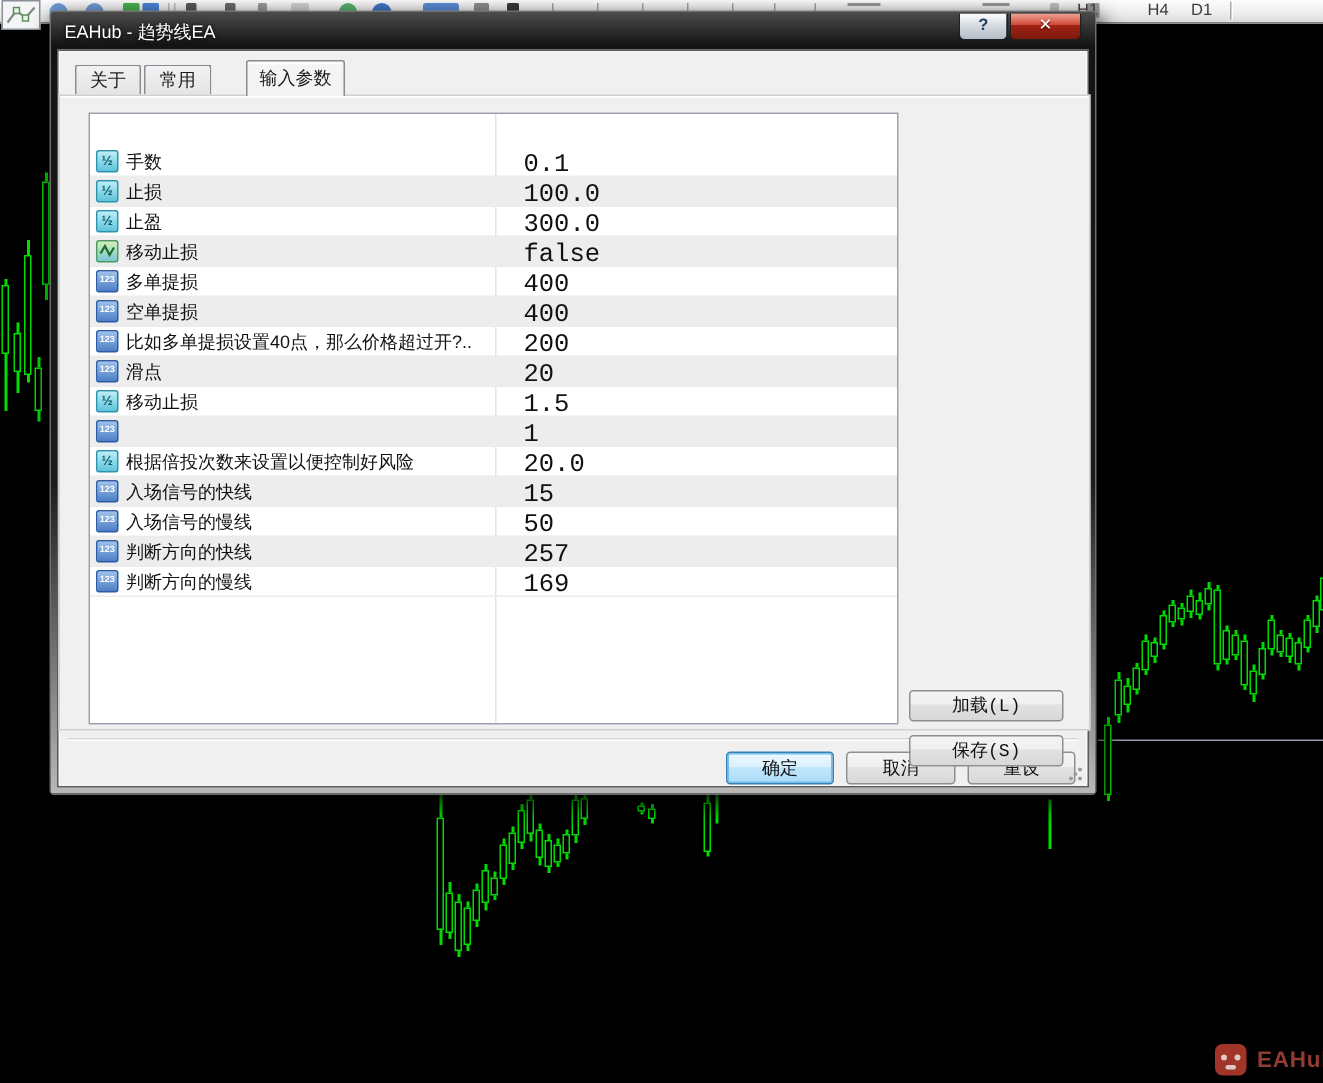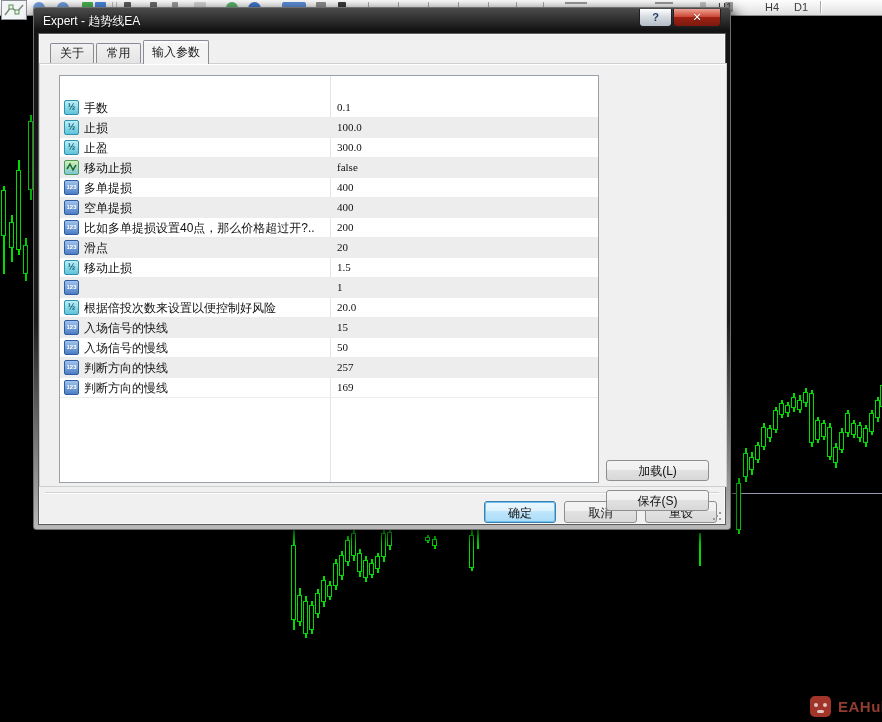--- a/index.html
+++ b/index.html
@@ -39,45 +39,45 @@
   #close-btn{right:9px;width:48px;background:linear-gradient(180deg,#eca394,#cf4937 45%,#a02315 46%,#7c190d);
              color:#fff;font-weight:bold;text-shadow:0 1px 1px #5a0f06;}
   #client{position:absolute;left:4px;right:4px;top:25px;bottom:4px;background:#f0f0f0;
           border:1px solid #5a5a5a;box-shadow:inset 0 0 0 1px #f8f8f8;}
 
   
   .tab{position:absolute;top:9px;height:20px;box-sizing:border-box;border:1px solid #898c95;border-bottom:none;
        border-radius:2px 2px 0 0;background:linear-gradient(180deg,#f2f2f2,#e4e4e4);
        font-size:12px;text-align:center;line-height:19px;color:#1a1a1a;}
   .tab.active{top:6px;height:24px;background:#f4f4f4;z-index:3;line-height:22px;
-              box-shadow:inset 0 2px 0 #fcfcfc;}
+              box-shadow:inset 0 2px 0 #fcfcfc;margin-left:21px;}
   #tabpage{position:absolute;left:0px;top:29px;width:688px;height:424px;box-sizing:border-box;
            border:1px solid #cfcfcf;background:#f0f0f0;box-shadow:inset 0 1px 0 #fff;z-index:2;}
 
   
   #ptable{position:absolute;left:19px;top:11px;width:540px;height:408px;box-sizing:border-box;
           background:#fff;border:1px solid #9aa0aa;overflow:hidden;}
   #colsep{position:absolute;left:270px;top:0;bottom:0;width:1px;background:#e4e4e4;}
   #thead{position:absolute;left:0;right:0;top:0;height:22px;background:#fff;border-bottom:1px solid #dcdcdc;}
   .hcell{position:absolute;top:0;font-size:12px;color:#222;line-height:22px;}
   .prow{position:absolute;left:0;right:0;height:20px;border-bottom:1px solid #ececec;box-sizing:border-box;}
   .prow.stripe{background:#ededed;}
   .picon{position:absolute;left:4px;top:2px;width:15px;height:15px;border-radius:2px;box-sizing:border-box;
          font-size:8px;font-weight:bold;text-align:center;color:#fff;}
   .picon.double{background:linear-gradient(180deg,#bdeef7,#5fc3da);border:1px solid #2d93ad;color:#0d5b6e;line-height:13px;font-size:9px;}
   .picon.int{background:linear-gradient(180deg,#9fc2ec,#4d7fc4);border:1px solid #2d5ca4;font-size:6px;line-height:13px;letter-spacing:0;}
   .picon.bool{background:linear-gradient(180deg,#d3f0b4,#7cc6d4);border:1px solid #4b9a62;}
   .plabel{position:absolute;left:24px;top:2px;font-size:12px;color:#111;white-space:nowrap;}
-  .pvalue{position:absolute;left:277px;top:3px;font-size:11px;color:#111;
-          font-family:Liberation Serif, serif;white-space:nowrap;}
+  .pvalue{position:absolute;left:289px;top:3px;font-size:17px;color:#111;
+          font-family:Liberation Mono, monospace;white-space:nowrap;}
 
   
   .btn{position:absolute;box-sizing:border-box;border:1px solid #8e8e8e;border-radius:3px;
        background:linear-gradient(180deg,#f4f4f4,#f0f0f0 45%,#e2e2e2 46%,#d8d8d8);
-       font-size:12px;color:#111;text-align:center;font-family:Liberation Sans, sans-serif;}
+       font-size:12px;color:#111;text-align:center;font-family:Liberation Mono, monospace;}
   .btn.default{border:1px solid #3c7fb1;box-shadow:inset 0 0 0 1px #6fc1ec;
        background:linear-gradient(180deg,#ecf8fe,#dcf1fc 45%,#c0e6fb 46%,#abdcf8);}
   #btn-load{left:566px;top:396px;width:103px;height:21px;line-height:19px;}
   #btn-save{left:566px;top:426px;width:103px;height:21px;line-height:19px;}
   #btn-ok{left:445px;top:467px;width:72px;height:22px;line-height:20px;}
   #btn-cancel{left:525px;top:467px;width:73px;height:22px;line-height:20px;}
   #btn-reset{left:606px;top:467px;width:72px;height:22px;line-height:20px;}
   #hsep{position:absolute;left:6px;right:6px;top:458px;height:0;border-top:1px solid #d3d3d3;border-bottom:1px solid #fdfdfd;}
   #grip{position:absolute;right:3px;bottom:3px;width:10px;height:10px;
         background:radial-gradient(circle at 8px 2px,#9a9a9a 1px,transparent 1.5px),
@@ -233,21 +233,21 @@
     </div>
   <div id="tool-left-btn">
     <svg width="24" height="18">
       <polyline points="3,14 9,6 15,11 21,4" fill="none" stroke="#7d8d7d" stroke-width="1.5"></polyline>
       <rect x="7" y="4" width="4" height="4" fill="#e8f5e2" stroke="#5f8f5f"></rect>
       <rect x="13" y="9" width="4" height="4" fill="#e8f5e2" stroke="#5f8f5f"></rect>
     </svg>
   </div>
 
   <div id="dialog">
-    <div id="dlg-title">Expert - 趋势线EA</div>
+    <div id="dlg-title">EAHub - 趋势线EA</div>
     <div id="help-btn" class="cap-btn">?</div>
     <div id="close-btn" class="cap-btn">✕</div>
 
     <div id="client">
       <div class="tab" style="left:11px;width:44px;">关于</div>
       <div class="tab" style="left:57px;width:45px;">常用</div>
       <div class="tab active" style="left:104px;width:66px;">输入参数</div>
 
       <div id="tabpage">
         <div id="ptable">

